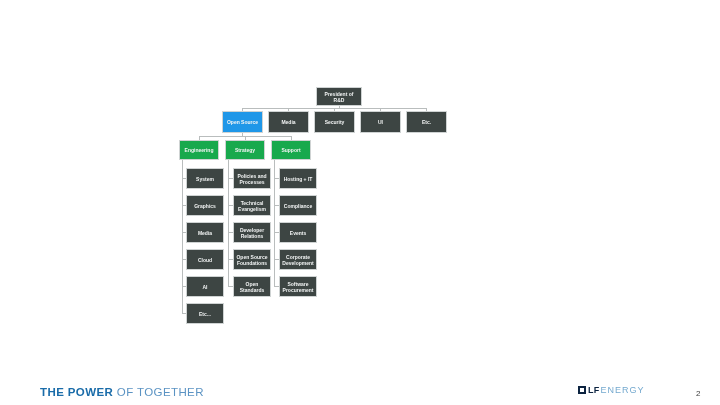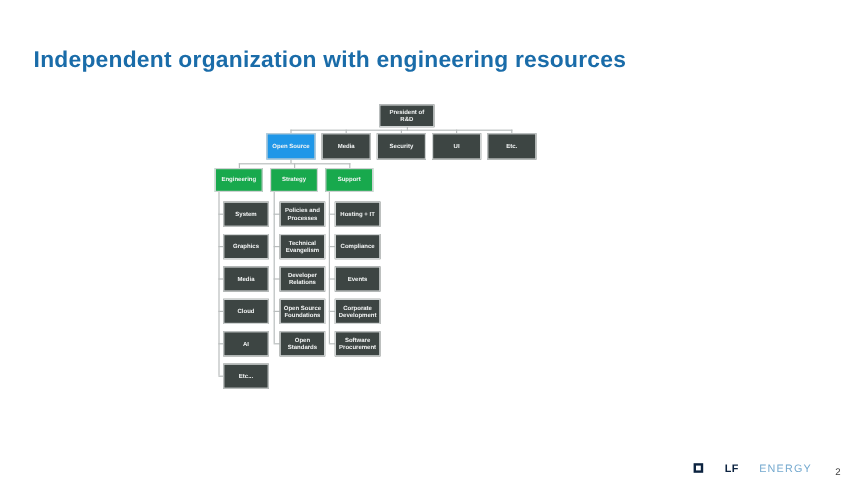--- a/index.html
+++ b/index.html
@@ -25,37 +25,36 @@
   .line{position:absolute;background:#b9bdbd;}
   .vline{width:1px;}
   .hline{height:1px;}
   .footer{
     position:absolute;left:40px;top:386px;font-size:11.5px;letter-spacing:0.4px;
   }
   .footer .bold{font-weight:700;color:#1a6ca9;}
   .footer .light{font-weight:400;color:#5b93c3;}
   .logo{
     position:absolute;left:578px;top:384px;height:12px;
-    display:flex;align-items:center;gap:17px;justify-content:flex-end;
+    display:flex;align-items:center;gap:1px;justify-content:flex-end;
   }
   .lf-mark{
     width:8px;height:8px;box-sizing:border-box;border:2px solid #0c2340;margin-right:1px;
   }
   .logo .lf{font-size:9px;font-weight:800;color:#0c2340;letter-spacing:0.3px;}
   .logo .energy{font-size:9px;font-weight:400;color:#74a9cf;letter-spacing:1px;}
   .page-number{
     position:absolute;left:696px;top:389px;font-size:8px;color:#3c3c3c;
   }
 </style>
 </head>
 <body>
 
 <div class="slide">
 
-  <h1 class="title">Independent organization with engineering resources</h1>
 
   <div class="chart">
 
     <div class="line vline" style="left:339px;top:106px;height:3px"></div>
     <div class="line hline" style="left:242px;top:108px;width:185px"></div>
     <div class="line vline" style="left:242px;top:108px;height:3px"></div>
     <div class="line vline" style="left:288px;top:108px;height:3px"></div>
     <div class="line vline" style="left:334px;top:108px;height:3px"></div>
     <div class="line vline" style="left:380px;top:108px;height:3px"></div>
     <div class="line vline" style="left:426px;top:108px;height:3px"></div>
@@ -113,20 +112,24 @@
     <div class="box dark" style="left:233px;top:249px;width:38px;height:21px">Open Source Foundations</div>
     <div class="box dark" style="left:233px;top:276px;width:38px;height:21px">Open Standards</div>
 
     <div class="box dark" style="left:279px;top:168px;width:38px;height:21px">Hosting + IT</div>
     <div class="box dark" style="left:279px;top:195px;width:38px;height:21px">Compliance</div>
     <div class="box dark" style="left:279px;top:222px;width:38px;height:21px">Events</div>
     <div class="box dark" style="left:279px;top:249px;width:38px;height:21px">Corporate Development</div>
     <div class="box dark" style="left:279px;top:276px;width:38px;height:21px">Software Procurement</div>
   </div>
 
+  <div class="footer">
+    <span class="bold">THE POWER</span>
+    <span class="light">OF TOGETHER</span>
+  </div>
 
   <div class="logo">
     <span class="lf-mark"></span>
     <span class="lf">LF</span>
     <span class="energy">ENERGY</span>
   </div>
 
   <div class="page-number">2</div>
 
 </div>

